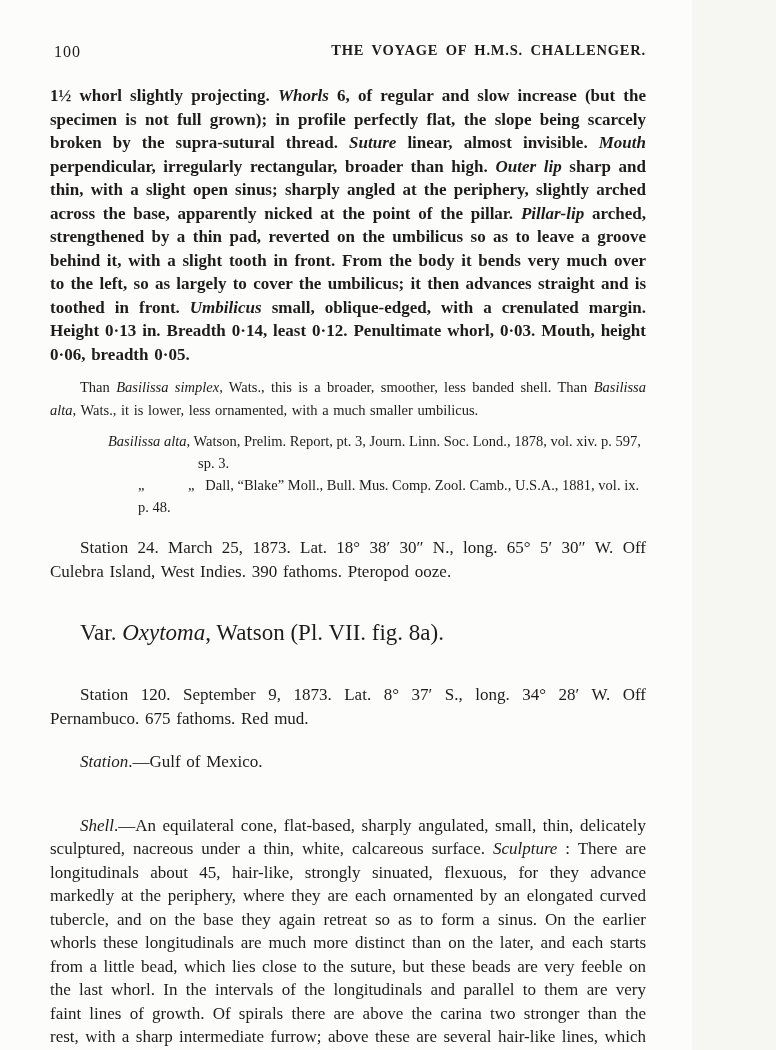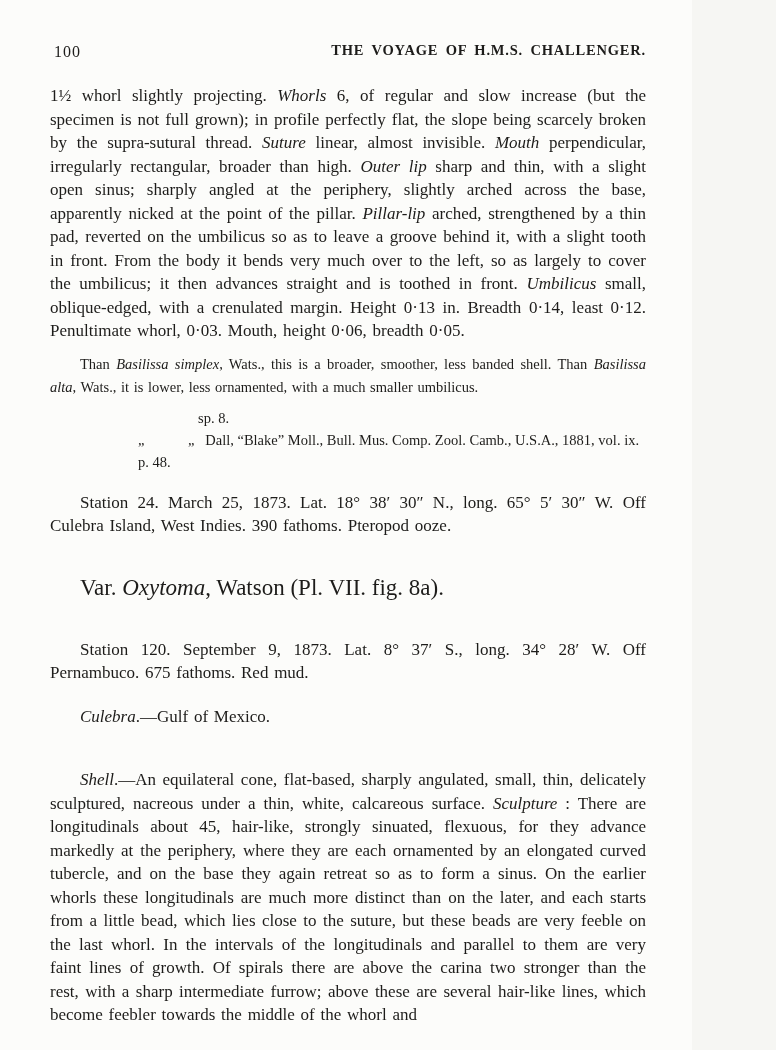--- a/index.html
+++ b/index.html
@@ -44,21 +44,21 @@
   
   .body-para {
     font-size: 17px;
     line-height: 23.5px;
     margin: 0;
     text-align: justify;
     text-indent: 30px;
     word-spacing: 1.5px;
   }
   .no-indent { text-indent: 0; }
-  .para-main { margin-bottom: 10px; }
+  .para-main { margin-bottom: 10px; font-weight: bold; }
   .note {
     font-size: 14.5px;
     line-height: 23px;
     margin: 0;
     text-align: justify;
     text-indent: 30px;
     word-spacing: 1px;
   }
   .species-heading {
     margin-top: 42px;
@@ -95,27 +95,28 @@
     <span class="pagenum">100</span>
     <span class="running-title">THE VOYAGE OF H.M.S. CHALLENGER.</span>
   </div>
 
   <p class="body-para no-indent para-main">1½ whorl slightly projecting.  <i>Whorls</i> 6, of regular and slow increase (but the specimen is not full grown); in profile perfectly flat, the slope being scarcely broken by the supra-sutural thread.  <i>Suture</i> linear, almost invisible.  <i>Mouth</i> perpendicular, irregularly rectangular, broader than high.  <i>Outer lip</i> sharp and thin, with a slight open sinus; sharply angled at the periphery, slightly arched across the base, apparently nicked at the point of the pillar.  <i>Pillar-lip</i> arched, strengthened by a thin pad, reverted on the umbilicus so as to leave a groove behind it, with a slight tooth in front.  From the body it bends very much over to the left, so as largely to cover the umbilicus; it then advances straight and is toothed in front.  <i>Umbilicus</i> small, oblique-edged, with a crenulated margin.  Height 0·13 in.  Breadth 0·14, least 0·12.  Penultimate whorl, 0·03.  Mouth, height 0·06, breadth 0·05.</p>
 
   <p class="note">Than <i>Basilissa simplex</i>, Wats., this is a broader, smoother, less banded shell.  Than <i>Basilissa alta</i>, Wats., it is lower, less ornamented, with a much smaller umbilicus.</p>
 
 
   <div class="refs">
-    <div class="ref-line2">sp. 8.</div>
+    <div class="ref-line1"><i>Basilissa alta</i>, Watson, Prelim. Report, pt. 3, Journ. Linn. Soc. Lond., 1878, vol. xiv. p. 597,</div>
+    <div class="ref-line2">sp. 3.</div>
     <div class="ref-line3">„   „  Dall, “Blake” Moll., Bull. Mus. Comp. Zool. Camb., U.S.A., 1881, vol. ix. p. 48.</div>
   </div>
 
   <p class="body-para para-station24">Station 24.  March 25, 1873.  Lat. 18° 38′ 30″ N., long. 65° 5′ 30″ W.  Off Culebra Island, West Indies.  390 fathoms.  Pteropod ooze.</p>
 
   <div class="var-heading">Var. <i>Oxytoma</i>, Watson (Pl. VII. fig. 8a).</div>
 
   <p class="body-para para-station120">Station 120.  September 9, 1873.  Lat. 8° 37′ S., long. 34° 28′ W.  Off Pernambuco. 675 fathoms.  Red mud.</p>
 
-  <p class="body-para para-habitat"><i>Culebra</i>.—Gulf of Mexico.</p>
+  <p class="body-para para-habitat"><i>Station</i>.—Gulf of Mexico.</p>
 
   <p class="body-para para-shell"><i>Shell</i>.—An equilateral cone, flat-based, sharply angulated, small, thin, delicately sculptured, nacreous under a thin, white, calcareous surface.  <i>Sculpture</i> :  There are longitudinals about 45, hair-like, strongly sinuated, flexuous, for they advance markedly at the periphery, where they are each ornamented by an elongated curved tubercle, and on the base they again retreat so as to form a sinus.  On the earlier whorls these longitudinals are much more distinct than on the later, and each starts from a little bead, which lies close to the suture, but these beads are very feeble on the last whorl.  In the intervals of the longitudinals and parallel to them are very faint lines of growth.  Of spirals there are above the carina two stronger than the rest, with a sharp intermediate furrow; above these are several hair-like lines, which become feebler towards the middle of the whorl and</p>
 
 </div>
 
 </body></html>

